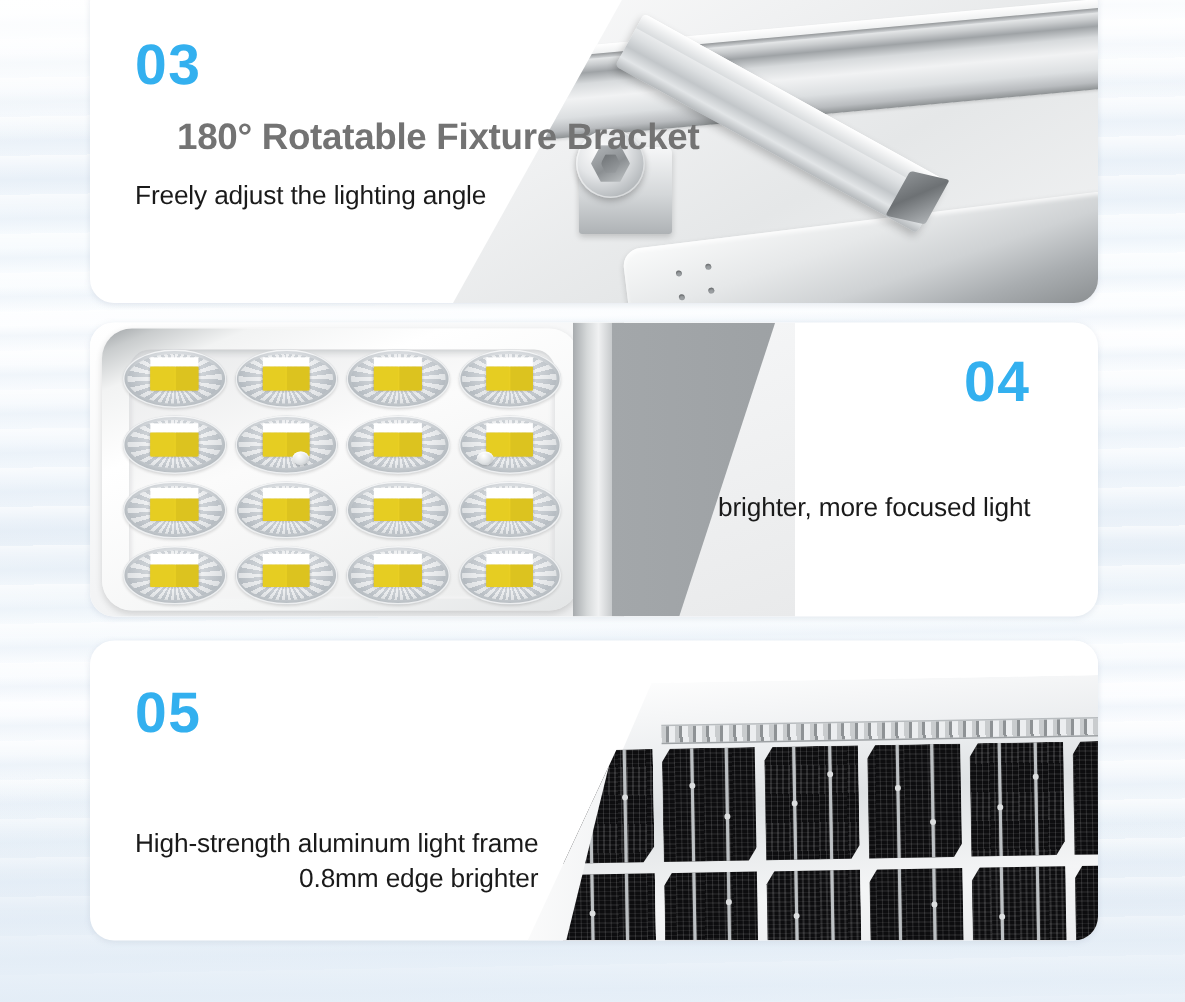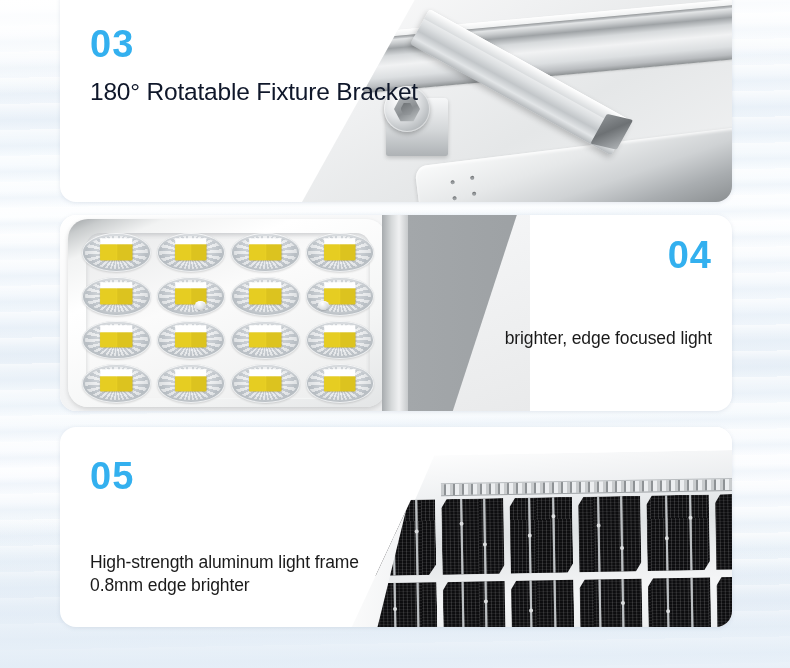--- a/index.html
+++ b/index.html
@@ -31,30 +31,30 @@
     border-radius:16px;overflow:hidden;background:#fff;
     box-shadow:0 1px 4px rgba(120,140,165,.18);
   }
   .card-1{top:-14px;height:216px;}
   .card-2{top:215px;height:196px;}
   .card-3{top:427px;height:200px;}
 
   .card-inner{position:absolute;inset:0;}
 
   
-  .txt{position:absolute;z-index:6;}
+  .txt{position:absolute;z-index:6;text-align:right;}
   .txt-left{left:30px;}
-  .txt-right{right:20px;text-align:right;}
+  .txt-right{right:45px;text-align:right;}
   .num{
     color:#33b0ef;font-weight:700;letter-spacing:1px;line-height:1;
     font-size:38px;
   }
   .title{
-    color:#0f172a;font-weight:400;line-height:1.12;
-    font-size:24.5px;letter-spacing:-.2px;
+    color:#737373;font-weight:700;line-height:1.12;
+    font-size:24.5px;letter-spacing:-.2px;margin-left:28px;
   }
   .sub{
     color:#1a1a1a;font-weight:400;line-height:1.3;
     font-size:17.5px;letter-spacing:-.1px;
   }
 
   
   .c1-num{top:39px;}
   .c1-title{top:92px;}
   .c1-sub{top:133px;}
@@ -277,20 +277,21 @@
         </div>
         <div class="pivot-block"></div>
         <div class="arm"></div>
         <div class="pivot">
           <span class="hex"></span>
         </div>
       </div>
 
       <div class="txt txt-left num c1-num">03</div>
       <div class="txt txt-left title c1-title">180° Rotatable Fixture Bracket</div>
+      <div class="txt txt-left sub c1-sub">Freely adjust the lighting angle</div>
     </div>
   </div>
 
   <div class="card card-2">
     <div class="card-inner">
 
       <div class="photo2">
         <div class="head-body">
           <div class="head-rim"></div>
           <div class="led-grid">
@@ -392,21 +393,21 @@
               </div>
           </div>
           <span class="screw s1"></span>
           <span class="screw s2"></span>
         </div>
         <div class="side-post"></div>
         <div class="wedge"></div>
       </div>
 
       <div class="txt txt-right num c2-num">04</div>
-      <div class="txt txt-right sub c2-sub">brighter, edge focused light</div>
+      <div class="txt txt-right sub c2-sub">brighter, more focused light</div>
     </div>
   </div>
 
   <div class="card card-3">
     <div class="card-inner">
 
       <div class="photo3">
         <div class="panel">
           <div class="panel-frame"></div>
           <div class="busbar-strip"></div>

